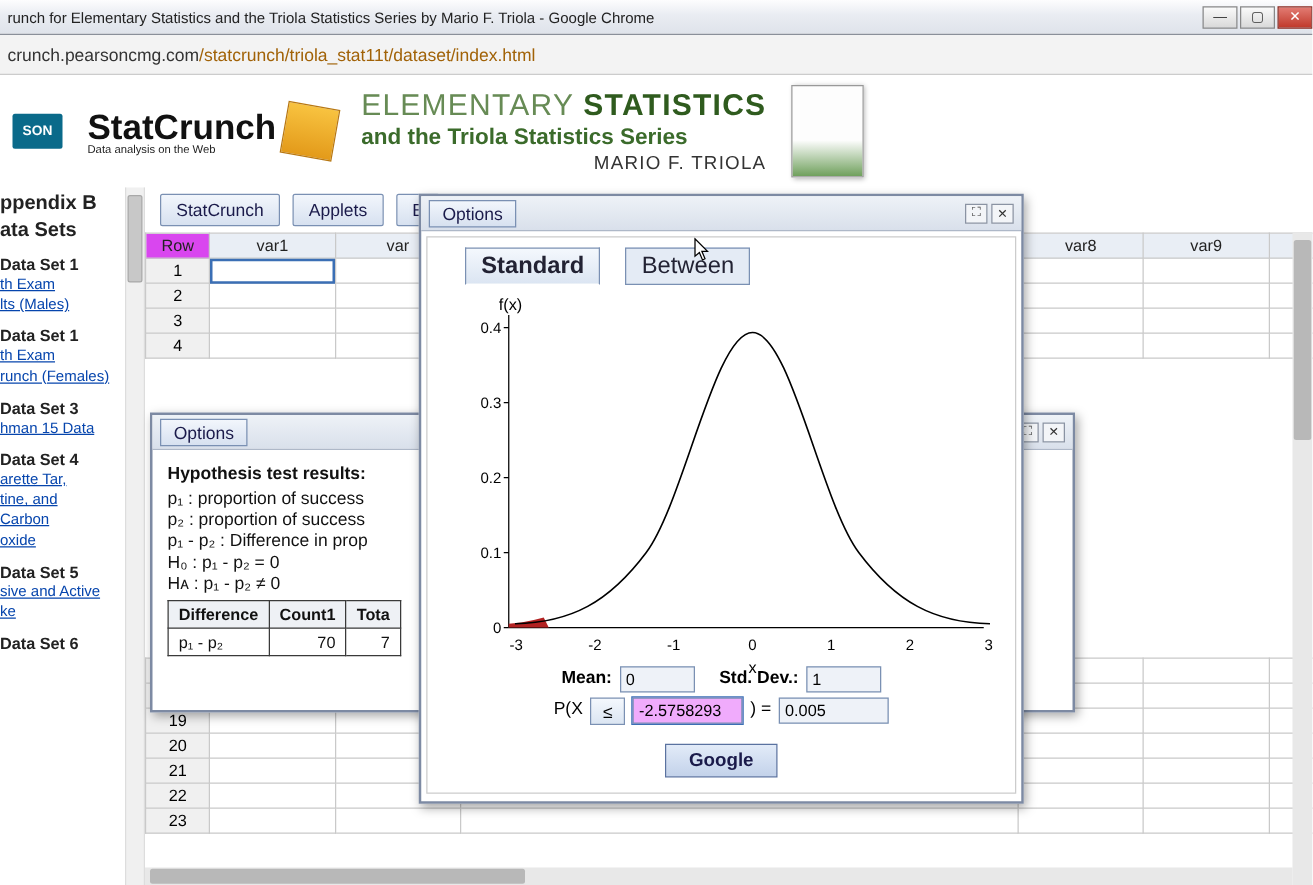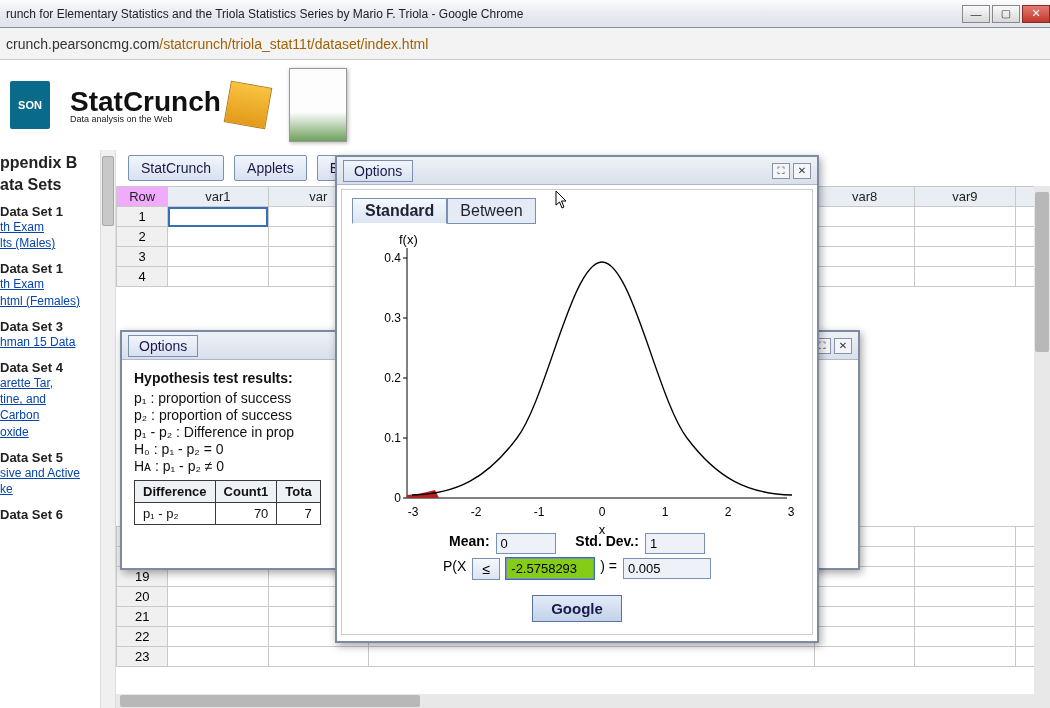--- a/index.html
+++ b/index.html
@@ -7,21 +7,21 @@
 
 .titlebar { height: 28px; background: linear-gradient(#fdfdfe,#e9ecf2 45%,#dfe3ea); border-bottom: 1px solid #8a8f99; display: flex; align-items: center; padding-left: 6px; font-size: 12px; color: #222; }
 .titlebar .spacer { flex: 1; }
 .wbtn { width: 28px; height: 18px; margin-left: 2px; border: 1px solid #888; background: linear-gradient(#fafafa,#d9d9d9); display: flex; align-items: center; justify-content: center; font-size: 11px; color:#333; }
 .wbtn.close { background: linear-gradient(#e27b72,#c0392b); color:#fff; border-color:#8b2a20; }
 
 .urlbar { height: 32px; background: #f3f3f3; border-bottom: 1px solid #ccc; display:flex; align-items:center; padding: 0 6px; font-size: 14px; color:#333; }
 .urlbar .path { color:#a16207; }
 
 .banner { height: 90px; background:#fff; display:flex; align-items:center; padding: 4px 10px; gap: 20px; }
-.pearson { width:40px; height:48px; background:#0a6a8a; color:#fff; display:flex; align-items:center; justify-content:center; font-size:11px; font-weight:bold; border-radius:2px; }
+.pearson { width:40px; height:28px; background:#0a6a8a; color:#fff; display:flex; align-items:center; justify-content:center; font-size:11px; font-weight:bold; border-radius:2px; }
 .statcrunch-logo { display:flex; align-items:center; gap:6px; }
 .statcrunch-logo .cube { width:42px; height:42px; background: linear-gradient(#f8c340,#e39a1a); transform: rotate(10deg); border:1px solid #b87812; }
 .statcrunch-logo .txt { font-size: 28px; font-weight:bold; color:#111; }
 .statcrunch-logo .small { font-size: 9px; color:#222; display:block; margin-top:-4px; }
 .book-title { color:#3b6b2b; }
 .book-title .line1 { font-size: 24px; letter-spacing:1px; color:#678b55; }
 .book-title .line1 b { color:#2f5b1e; }
 .book-title .line2 { font-size: 18px; color:#3b6b2b; font-weight:bold; }
 .book-title .author { font-size: 15px; color:#333; text-align:right; letter-spacing:1px; margin-top:2px; }
 .book-thumb { width:58px; height:74px; border:1px solid #999; background: linear-gradient(#fdfdfd 60%, #6fa05c); box-shadow: 1px 1px 4px rgba(0,0,0,.3); }
@@ -39,21 +39,21 @@
 
 .sheet { position:absolute; left:116px; right:0; top:0; bottom:0; }
 .toolbar { height:36px; display:flex; align-items:center; gap:10px; padding:4px 12px; }
 .tbtn { background:linear-gradient(#f2f6fc,#d7e1f0); border:1px solid #7a90b3; padding:4px 12px; font-size:14px; color:#1a1a4a; border-radius:2px; }
 
 .grid { position:absolute; top:36px; left:0; right:0; bottom:0; }
 table.sheet-table { border-collapse:collapse; width: 1000px; }
 table.sheet-table th, table.sheet-table td { border:1px solid #c9c9c9; height:20px; font-size:13px; text-align:center; background:#fff; }
 table.sheet-table th { background:#e9eef5; font-weight:normal; color:#222; }
 table.sheet-table td.rowhdr { background:#f0f0f0; width:46px; }
-table.sheet-table th.rowhdr { background:#f0abfc; width:46px; }
+table.sheet-table th.rowhdr { background:#d946ef; width:46px; }
 table.sheet-table td.sel { outline:2px solid #3b6fb5; outline-offset:-2px; }
 
 .rightscroll { position:absolute; right:0; top:36px; bottom:0; width:16px; background:#e8e8e8; }
 .rightscroll .thumb { position:absolute; left:1px; right:1px; top:6px; height:160px; background:#b8b8b8; border-radius:2px; }
 .hscroll { position:absolute; left:0; right:16px; bottom:0; height:14px; background:#e8e8e8; }
 .hscroll .thumb { position:absolute; top:1px; bottom:1px; left:4px; width:300px; background:#b8b8b8; border-radius:2px; }
 
 
 .dlg { position:absolute; background:#fff; border:2px solid #7d8aa3; box-shadow: 2px 3px 8px rgba(0,0,0,.35); }
 .dlg .dlg-hdr { background:linear-gradient(#eef2f7,#d9e0eb); border-bottom:1px solid #aeb8c8; height:28px; display:flex; align-items:center; padding:0 6px; }
@@ -67,21 +67,21 @@
 .hyp-body p { margin:1px 0; }
 .hyp-table { margin-top:6px; border-collapse:collapse; }
 .hyp-table th, .hyp-table td { border:1px solid #3a3a3a; padding:3px 8px; font-size:13px; }
 .hyp-table th { background:#eef1f5; }
 .hyp-table td.right { text-align:right; }
 
 
 .calc-dlg { left:335px; top:5px; width:484px; height:488px; z-index:50; }
 .calc-body { padding:8px 10px; background:#fff; border:1px solid #ccc; margin:4px; height:446px; position:relative; }
 .tabs { display:flex; }
-.tab { border:1px solid #7a90b3; padding:3px 12px; font-size:16px; background:#e4ebf5; color:#223; }
+.tab { border:1px solid #7a90b3; padding:3px 12px; font-size:19px; background:#e4ebf5; color:#223;margin-left:20px; }
 .tab.active { background:linear-gradient(#f4f8fd,#dbe5f2); font-weight:bold; border-bottom:1px solid #fff; }
 
 .chart-wrap { position:relative; margin:4px auto 0 auto; width:440px; height:310px; }
 .chart-wrap svg { position:absolute; left:0; top:0; }
 
 .inputs { position:absolute; bottom:50px; left:0; right:0; text-align:center; font-size:14px; }
 .inputs .row { margin:4px 0; display:flex; justify-content:center; align-items:flex-start; gap:6px; }
 .inputs input { border:1px solid #7a90b3; background:#eef2f8; padding:2px 4px; font-size:13px; width:60px; text-align:left; }
 .inputs input.wide { width:88px; }
 .inputs .opbtn { border:1px solid #7a90b3; background:linear-gradient(#f4f8fd,#dbe5f2); width:28px; height:22px; display:inline-flex; align-items:center; justify-content:center; }
@@ -108,38 +108,43 @@
 
 <div class="banner">
   <div class="pearson">SON</div>
   <div class="statcrunch-logo">
     <div>
       <span class="txt">StatCrunch</span>
       <span class="small">Data analysis on the Web</span>
     </div>
     <div class="cube"></div>
   </div>
+  <div class="book-title">
+    <div class="line1"><span>ELEMENTARY </span><b>STATISTICS</b></div>
+    <div class="line2">and the Triola Statistics Series</div>
+    <div class="author">MARIO F. TRIOLA</div>
+  </div>
   <div class="book-thumb"></div>
 </div>
 
 <div class="workspace">
 
   <div class="sidebar">
     <h3>ppendix B</h3>
     <h3>ata Sets</h3>
     <div id="sidebar-sets">
         <div class="ds">
           <div class="dsname">Data Set 1</div>
           <a href="#">th Exam</a>
           <a href="#">lts (Males)</a>
         </div>
         <div class="ds">
           <div class="dsname">Data Set 1</div>
           <a href="#">th Exam</a>
-          <a href="#">html (Females)</a>
+          <a href="#">runch (Females)</a>
         </div>
         <div class="ds">
           <div class="dsname">Data Set 3</div>
           <a href="#">hman 15 Data</a>
         </div>
         <div class="ds">
           <div class="dsname">Data Set 4</div>
           <a href="#">arette Tar,</a>
           <a href="#">tine, and Carbon</a>
           <a href="#">oxide</a>
@@ -388,21 +393,21 @@
         <div class="row">
           <b>Mean:</b>
           <input value="0" style="">
           &nbsp;&nbsp;
           <b>Std. Dev.:</b>
           <input value="1" style="">
         </div>
         <div class="row">
           <span>P(X</span>
           <span class="opbtn">≤</span>
-          <input class="wide" style="background: #84cc16; outline: rgb(59, 111, 181) solid 1px;" value="-2.5758293">
+          <input class="wide" style="background: #f0abfc; outline: rgb(59, 111, 181) solid 1px;" value="-2.5758293">
           <span>) =</span>
           <input class="wide" value="0.005" style="">
         </div>
       </div>
       <div class="compute">
         <button>Google</button>
       </div>
     </div>
   </div>
 

